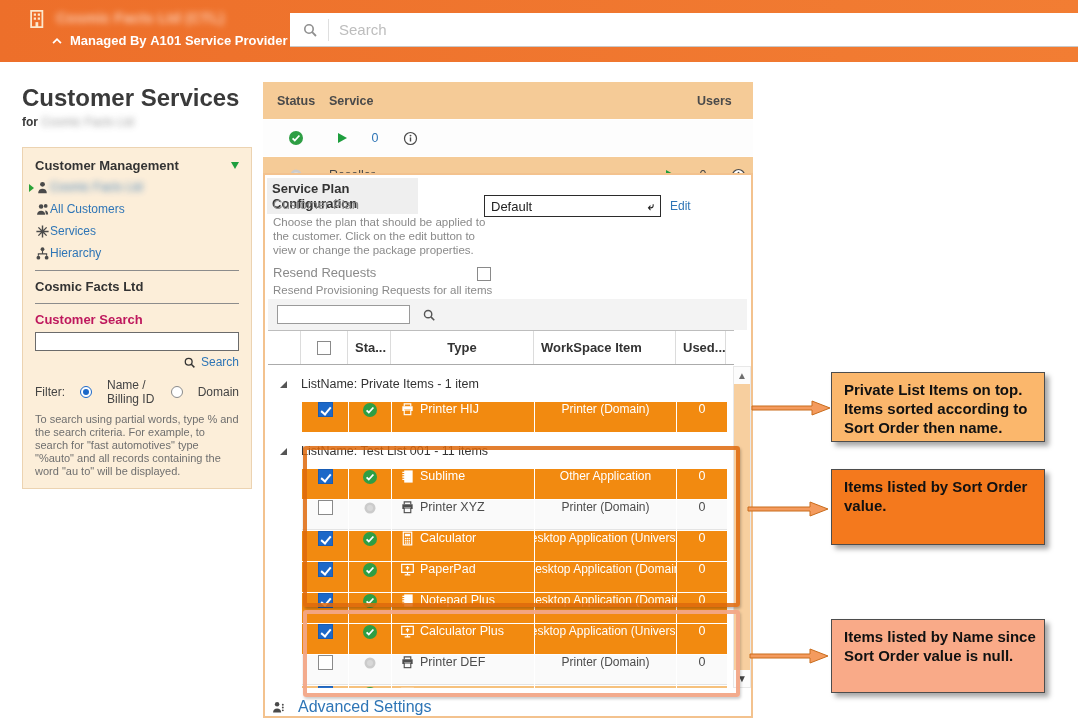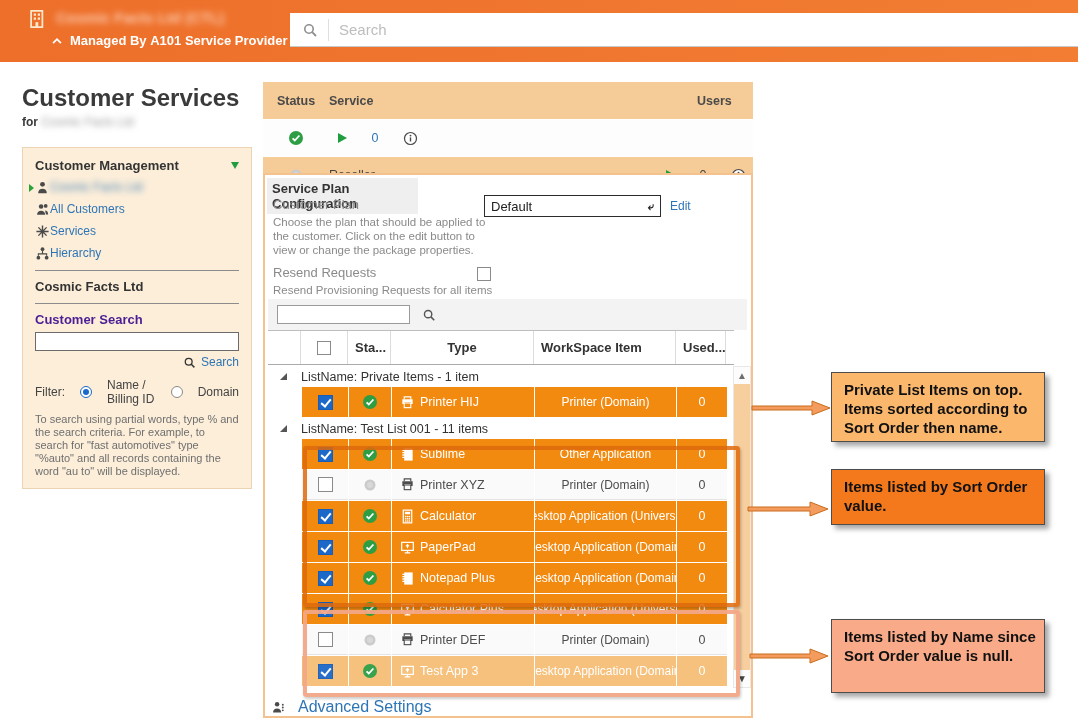--- a/index.html
+++ b/index.html
@@ -25,21 +25,21 @@
   .side-for { position:absolute; left:22px; top:115px; font-size:12px; font-weight:bold; color:#3A3A3A; }
   .side-for .blur { font-weight:normal; color:#8B8B8B; }
   .side-panel { position:absolute; left:22px; top:147px; width:230px; min-height:296px; background:#FCEED9; border:1px solid #ECD3B1; padding:10px 12px 10px 12px; }
   .menu-title { display:flex; align-items:center; justify-content:space-between; font-size:13px; font-weight:bold; color:#333; }
   .menu-item { display:flex; align-items:center; gap:0; margin-top:6px; height:16px; cursor:pointer; }
   .menu-item .mi-ic { color:#4A4A4A; position:relative; }
   .menu-item .lbl { font-size:12px; color:#2E75B6; }
   .cur-mark { position:absolute; left:-6px; top:4px; width:0; height:0; border-left:5px solid #2AA237; border-top:4px solid transparent; border-bottom:4px solid transparent; }
   .side-hr { border:0; border-top:1px solid #8C8C8C; margin:9px 0 8px 0; }
   .side-co { font-size:13px; font-weight:bold; color:#333; }
-  .cs-title { font-size:13px; font-weight:bold; color:#4c1d95; }
+  .cs-title { font-size:13px; font-weight:bold; color:#be185d; }
   .cs-input { width:100%; height:19px; border:1px solid #6B6B6B; background:#fff; margin-top:5px; font-size:12px; padding:0 4px; font-family:inherit; }
   .cs-link { display:flex; justify-content:flex-end; align-items:center; gap:5px; margin-top:4px; }
   .cs-link .lbl { font-size:12px; color:#2E75B6; }
   .cs-link .mag { color:#333; }
   .filter-row { display:flex; align-items:center; gap:15px; margin-top:9px; font-size:12px; color:#444; flex-wrap:nowrap; }
   .radio { width:12px; height:12px; border-radius:50%; border:1px solid #8A8A8A; background:#fff; display:inline-block; position:relative; flex:0 0 auto; }
   .radio.sel { border-color:#1C68C8; }
   .radio.sel::after { content:''; position:absolute; left:2px; top:2px; width:6px; height:6px; border-radius:50%; background:#1C68C8; }
   .help { margin-top:7px; font-size:11px; line-height:13px; color:#6F6F6F; }
 
@@ -74,25 +74,25 @@
   .search-strip { position:absolute; left:3px; top:124px; width:479px; height:31px; background:#F3F3F3; display:flex; align-items:center; }
   .search-strip input { margin-left:9px; width:133px; height:19px; border:1px solid #9A9A9A; background:#fff; font-size:12px; padding:0 4px; font-family:inherit; }
   .search-strip .mag { margin-left:12px; color:#555; }
 
   
   .grid-head { position:absolute; left:3px; top:155px; width:466px; height:35px; display:grid; grid-template-columns:33px 47px 43px 143px 142px 50px 8px; background:#fff; border-top:1px solid #BDBDBD; border-bottom:1px solid #ABABAB; }
   .grid-head .hc { display:flex; align-items:center; padding-left:7px; font-size:13px; font-weight:bold; color:#333; border-right:1px solid #DCDCDC; }
   .grid-head .hc.center { justify-content:center; padding-left:0; }
   .grid-head .hc:last-child { border-right:0; }
   .grid-body { position:absolute; left:3px; top:191px; width:461px; height:322px; overflow:hidden; }
-  .grp-row { height:21px; display:flex; align-items:center; background:#fff; cursor:pointer; }
+  .grp-row { height:36px; display:flex; align-items:center; background:#fff; cursor:pointer; }
   .grp-tri { width:0; height:0; border-bottom:7px solid #555; border-left:7px solid transparent; margin-left:12px; }
   .grp-label { font-size:12.5px; color:#333; margin-left:14px; }
   .item-row { display:grid; grid-template-columns:33px 46px 42px 142px 141px 50px; column-gap:1px; height:30px; margin-bottom:1px; cursor:pointer; }
-  .item-row .cell { display:flex; align-items:center; justify-content:center; overflow:hidden; }
+  .item-row .cell { display:flex; justify-content:center; overflow:hidden; }
   .item-row.sel .cell { background:#F28A10; color:#fff; }
   .item-row.unsel .cell { background:#FAFAFA; color:#4D4D4D; border-bottom:1px solid #E4E4E4; }
   .item-row .c-exp { background:transparent !important; border:0 !important; }
   .item-row.faded .cell { background:#F6BE76; }
   .item-row.faded { opacity:.95; }
   .c-item { justify-content:flex-start !important; padding-left:8px; gap:5px; }
   .c-item .item-ic { flex:0 0 auto; display:flex; }
   .c-item .item-name { font-size:12.5px; white-space:nowrap; }
   .c-type { font-size:12px; }
   .c-type .type-txt { white-space:nowrap; margin:0 auto; }
@@ -110,21 +110,21 @@
   .adv-row { position:absolute; left:6px; top:523px; display:flex; align-items:center; gap:4px; }
   .adv-row .lbl { font-size:16px; color:#2E75B6; margin-left:8px; cursor:pointer; }
 
   
   .hl-rect { position:absolute; border-radius:3px; pointer-events:none; }
   .hl-rect.r1 { left:303px; top:446px; width:437px; height:161px; border:4px solid rgba(222,104,12,.85); box-shadow:1px 2px 3px rgba(0,0,0,.25); }
   .hl-rect.r2 { left:303px; top:610px; width:437px; height:87px; border:4px solid rgba(242,167,135,.95); box-shadow:1px 2px 3px rgba(0,0,0,.2); }
   .arrows { position:absolute; left:0; top:0; pointer-events:none; }
   .ann-box { position:absolute; width:214px; border:1px solid #4D4D4D; box-shadow:4px 4px 5px rgba(0,0,0,.35); padding:8px 8px 8px 12px; font-size:15px; font-weight:bold; color:#111; line-height:1.25; }
   .ann-box.ann0 { left:831px; top:372px; height:70px; }
-  .ann-box.ann1 { left:831px; top:469px; height:56px; }
+  .ann-box.ann1 { left:831px; top:469px; height:76px; }
   .ann-box.ann2 { left:831px; top:619px; height:74px; }
 </style>
 </head>
 <body>
 
 <svg width="0" height="0" style="position:absolute">
   <defs>
     <symbol id="sym-building-icon" viewBox="0 0 16 16">
       <rect x="2.5" y="1.5" width="9" height="13" fill="none" stroke="currentColor" stroke-width="1.4"></rect>
       <rect x="4.6" y="3.6" width="1.8" height="1.8" fill="currentColor"></rect>

